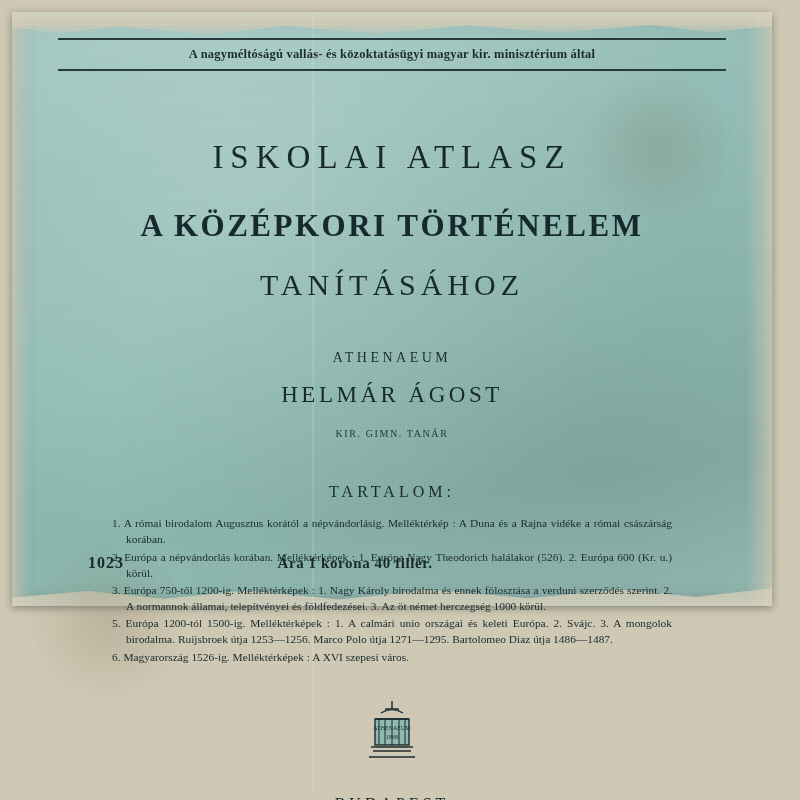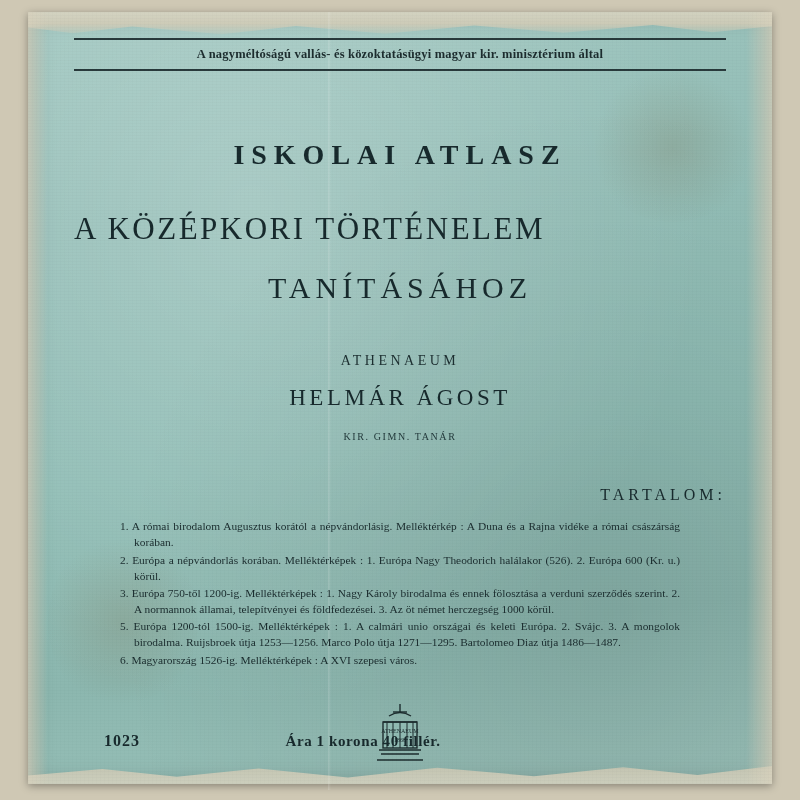--- a/index.html
+++ b/index.html
@@ -19,30 +19,31 @@
     position: relative;
     width: 800px;
     height: 800px;
     background: #cfc8b4;
     overflow: hidden;
   }
 
   
   #cover {
     position: absolute;
-    left: 28px;
+    left: 12px;
     top: 12px;
     width: 744px;
-    height: 772px;
+    height: 594px;
     background:
       radial-gradient(ellipse at 30% 25%, rgba(255,255,255,0.20), rgba(255,255,255,0) 62%),
       radial-gradient(ellipse at 78% 78%, rgba(0,0,0,0.10), rgba(0,0,0,0) 60%),
       linear-gradient(172deg, #9fc6bf 0%, #93bdb6 25%, #8fbcb4 55%, #8bb6ae 78%, #9cc3bb 100%);
     box-shadow: 0 0 26px rgba(0,0,0,0.28) inset, 0 2px 8px rgba(0,0,0,0.35);
     color: #1d2b2b;
+    padding-left: 16px;
   }
 
   
   .edge {
     position: absolute;
     pointer-events: none;
   }
   .edge-top {
     left: 0; top: 0; width: 100%; height: 26px;
     background: linear-gradient(180deg, #ded8c4 0%, #d4ccb6 45%, rgba(212,204,182,0) 100%);
@@ -98,30 +99,30 @@
     font-size: 12.5px;
     letter-spacing: 0.2px;
     line-height: 1.45;
     color: #1b2b2d;
     white-space: nowrap;
   }
 
   .title-main {
     margin-top: 68px;
     text-align: center;
-    font-size: 28px;
+    font-size: 33px;
+    font-weight: normal;
+    letter-spacing: 7px;
+    color: #16282b;
+  }
+  .title-sub {
+    margin-top: 32px;
+    text-align: center;
+    font-size: 31px;
     font-weight: bold;
-    letter-spacing: 7px;
-    color: #16282b;
-  }
-  .title-sub {
-    margin-top: 40px;
-    text-align: left;
-    font-size: 31px;
-    font-weight: normal;
     letter-spacing: 2.5px;
     color: #16282b;
   }
   .title-third {
     margin-top: 24px;
     text-align: center;
     font-size: 30px;
     letter-spacing: 5px;
     color: #16282b;
   }
@@ -143,21 +144,21 @@
   .author-role {
     margin-top: 20px;
     text-align: center;
     font-size: 10px;
     letter-spacing: 1.6px;
     color: #22393b;
   }
 
   .toc-heading {
     margin-top: 44px;
-    text-align: right;
+    text-align: center;
     font-size: 16px;
     letter-spacing: 4px;
     color: #16282b;
   }
   .toc-list {
     margin: 14px auto 0 auto;
     width: 560px;
     font-size: 11.4px;
     line-height: 1.42;
     text-align: justify;

